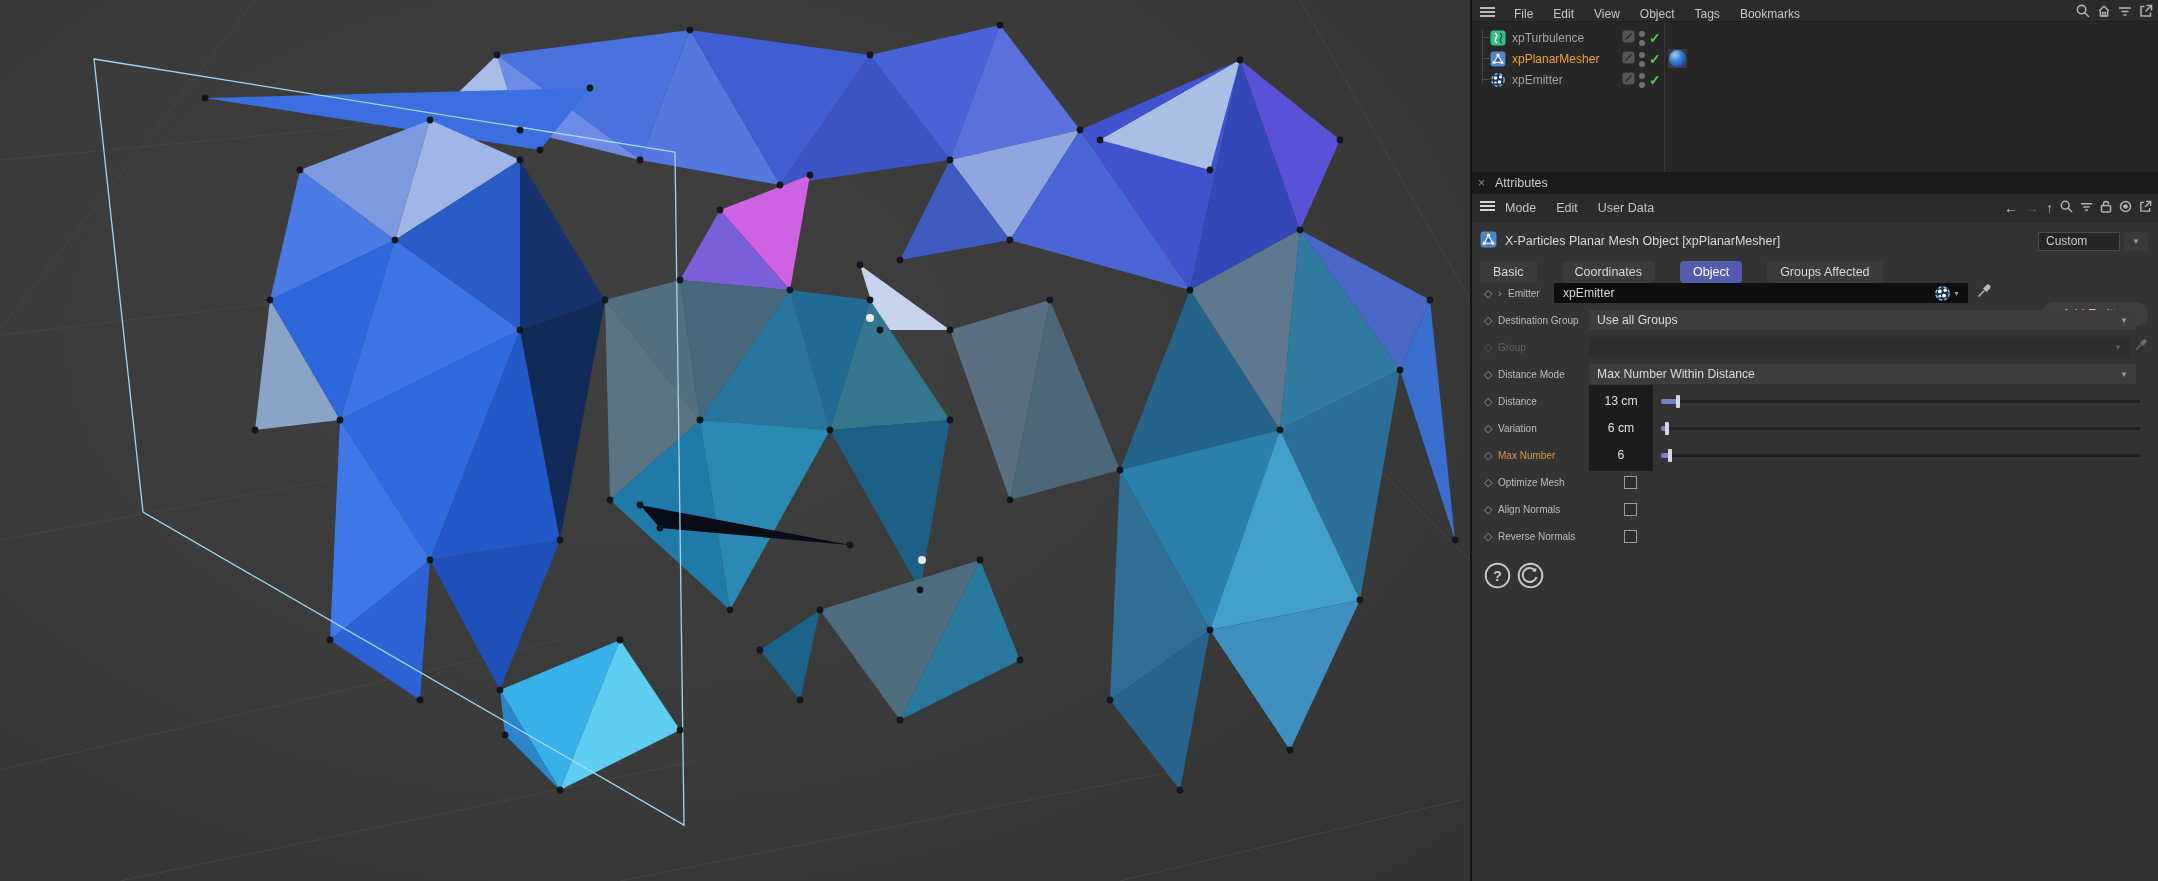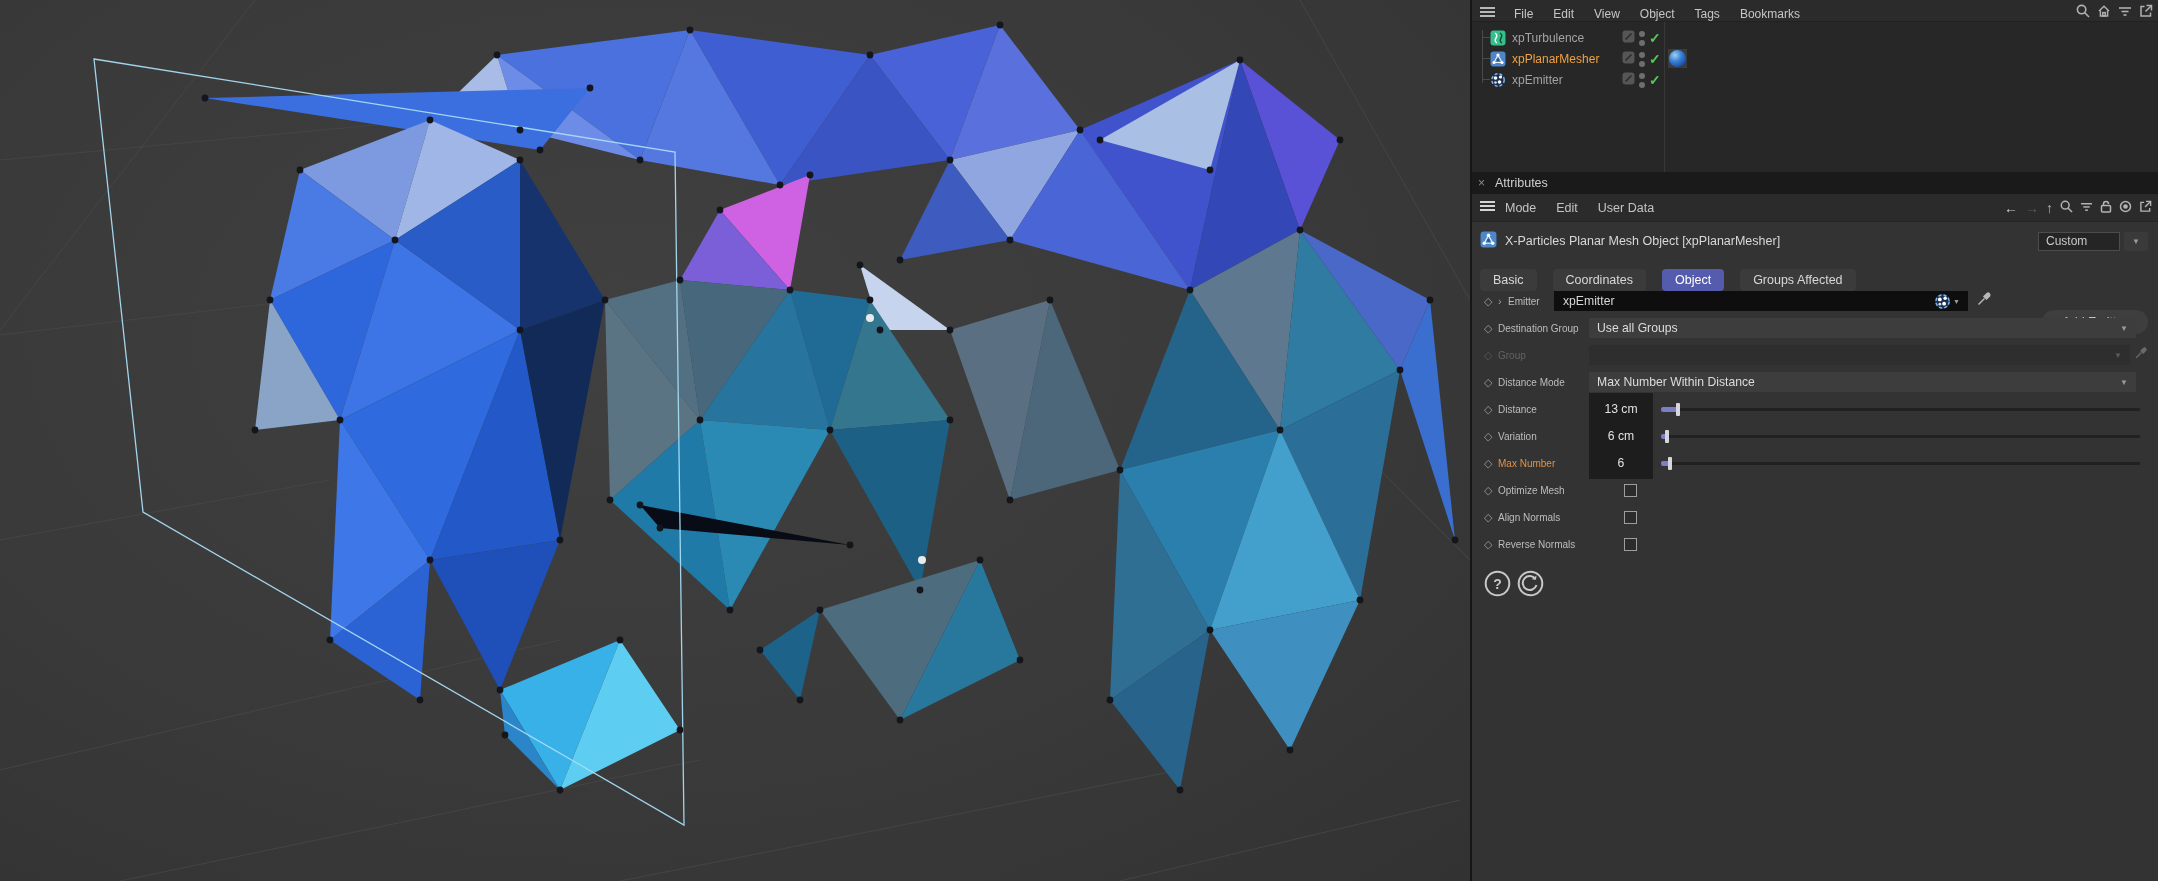--- a/index.html
+++ b/index.html
@@ -58,21 +58,21 @@
   .content { padding:7px 8px 0 8px; }
   .titlerow { display:flex; align-items:center; height:24px; }
   .titlerow .objtitle { font-size:12.5px; color:#d8d8d8; margin-left:8px; }
   .customdd { margin-left:auto; margin-right:2px; display:flex; align-items:center; gap:4px; }
   .customdd .field { width:82px; height:19px; background:#252525; border:1px solid #4c4c4c;
     font-size:12px; color:#c9c9c9; display:flex; align-items:center; padding-left:7px; }
   .customdd .arrowbtn { width:24px; height:19px; background:#3a3a3a; border-radius:2px;
     display:flex; align-items:center; justify-content:center; color:#1f1f1f; font-size:8px; }
   .customdd .arrowbtn span { color:#9a9a9a; }
 
-  .tabsrow { display:flex; gap:16px; margin-top:16px; }
+  .tabsrow { display:flex; gap:25px; margin-top:8px; }
   .tab { background:#3b3b3b; border-radius:4px; padding:4px 13px; font-size:12.5px; color:#d8d8d8; }
   .tab.active { background:#565cad; color:#fff; }
 
   .section { margin:13px 0 9px 2px; font-size:12.5px; color:#cfcfcf; }
 
   .arow { display:flex; align-items:center; height:20px; margin-bottom:7px; padding-left:4px; }
   .diamond { width:14px; color:#9a9a9a; font-size:11px; flex:none; }
   .chev { width:10px; color:#9a9a9a; font-size:11px; flex:none; }
   .albl { width:91px; font-size:10px; color:#bdbdbd; flex:none; }
   .albl.short { width:46px; }

